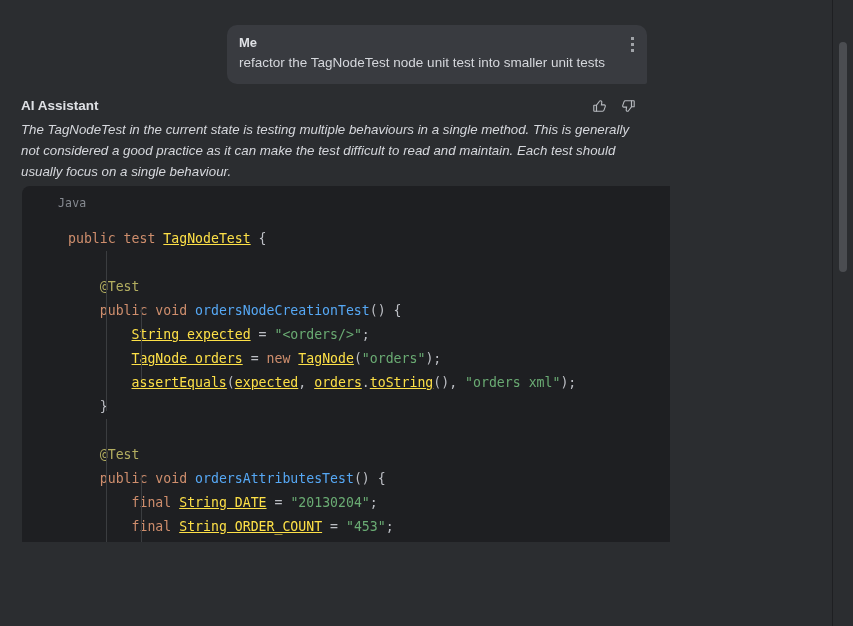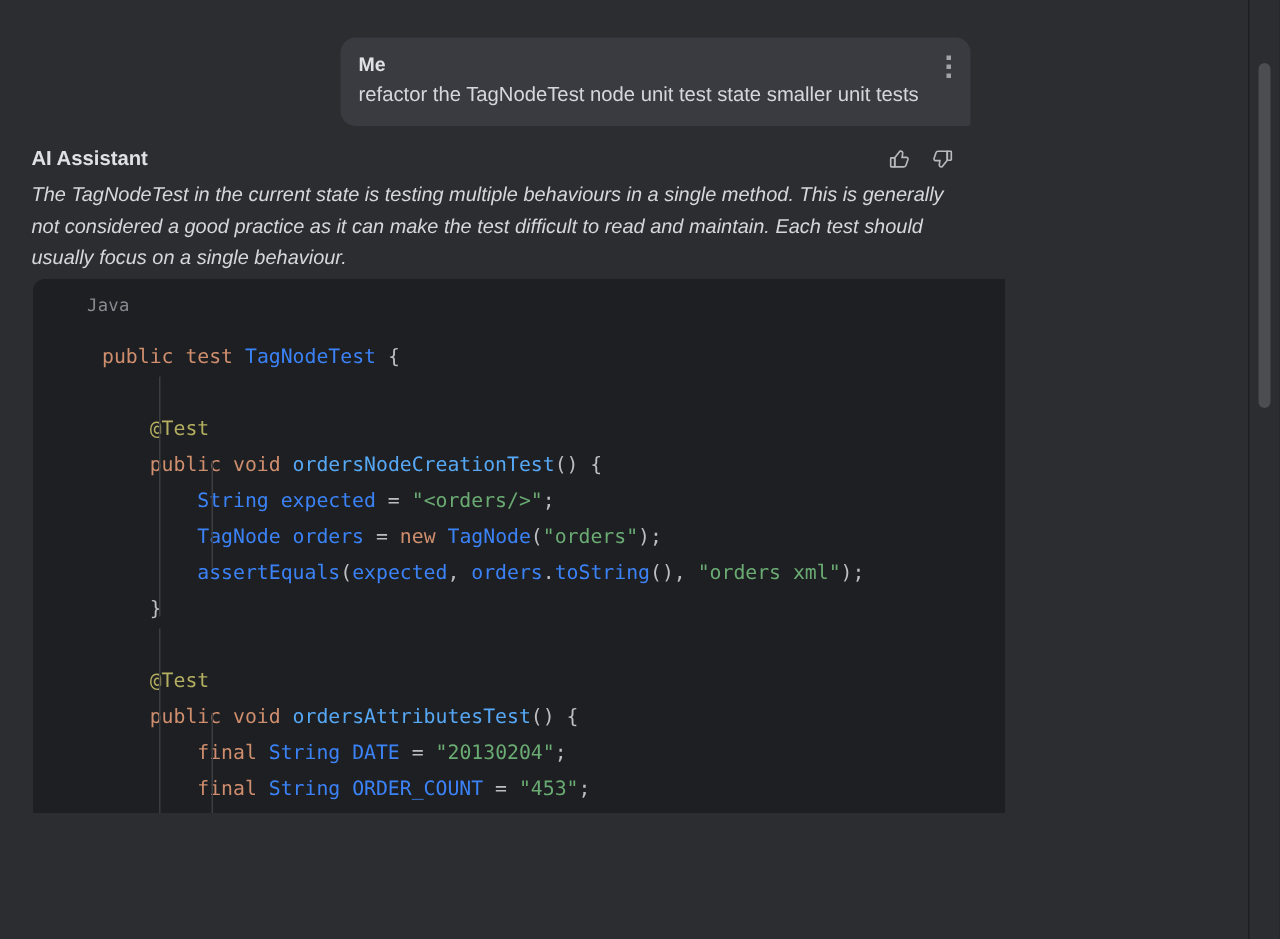--- a/index.html
+++ b/index.html
@@ -225,21 +225,21 @@
     font-size: 13.2px;
     line-height: 24px;
     color: #bcbec4;
     white-space: pre;
     tab-size: 4;
   }
   .tok-kw   { color: #cf8e6d; }
   .tok-fn   { color: #56a8f5; }
   .tok-str  { color: #6aab73; }
   .tok-ann  { color: #b3ae60; }
-  .tok-id   { color: #3b82f6; }
+  .tok-id   { color: #fde047; text-decoration: underline; }
   .tok-punc { color: #bcbec4; }
 
   
   .guide {
     position: absolute;
     width: 1px;
     background: #3b3d40;
   }
 
   
@@ -272,21 +272,21 @@
 </head>
 <body>
 
 <div id="root">
 
   <div class="conversation">
 
     <div class="user-row">
       <div class="user-bubble">
         <div class="user-name">Me</div>
-        <div class="user-text">refactor the TagNodeTest node unit test state smaller unit tests</div>
+        <div class="user-text">refactor the TagNodeTest node unit test into smaller unit tests</div>
         <div class="kebab">
           <i></i>
             <i></i>
             <i></i>
         </div>
       </div>
     </div>
 
     <div class="assistant">
       <div class="assistant-head">

